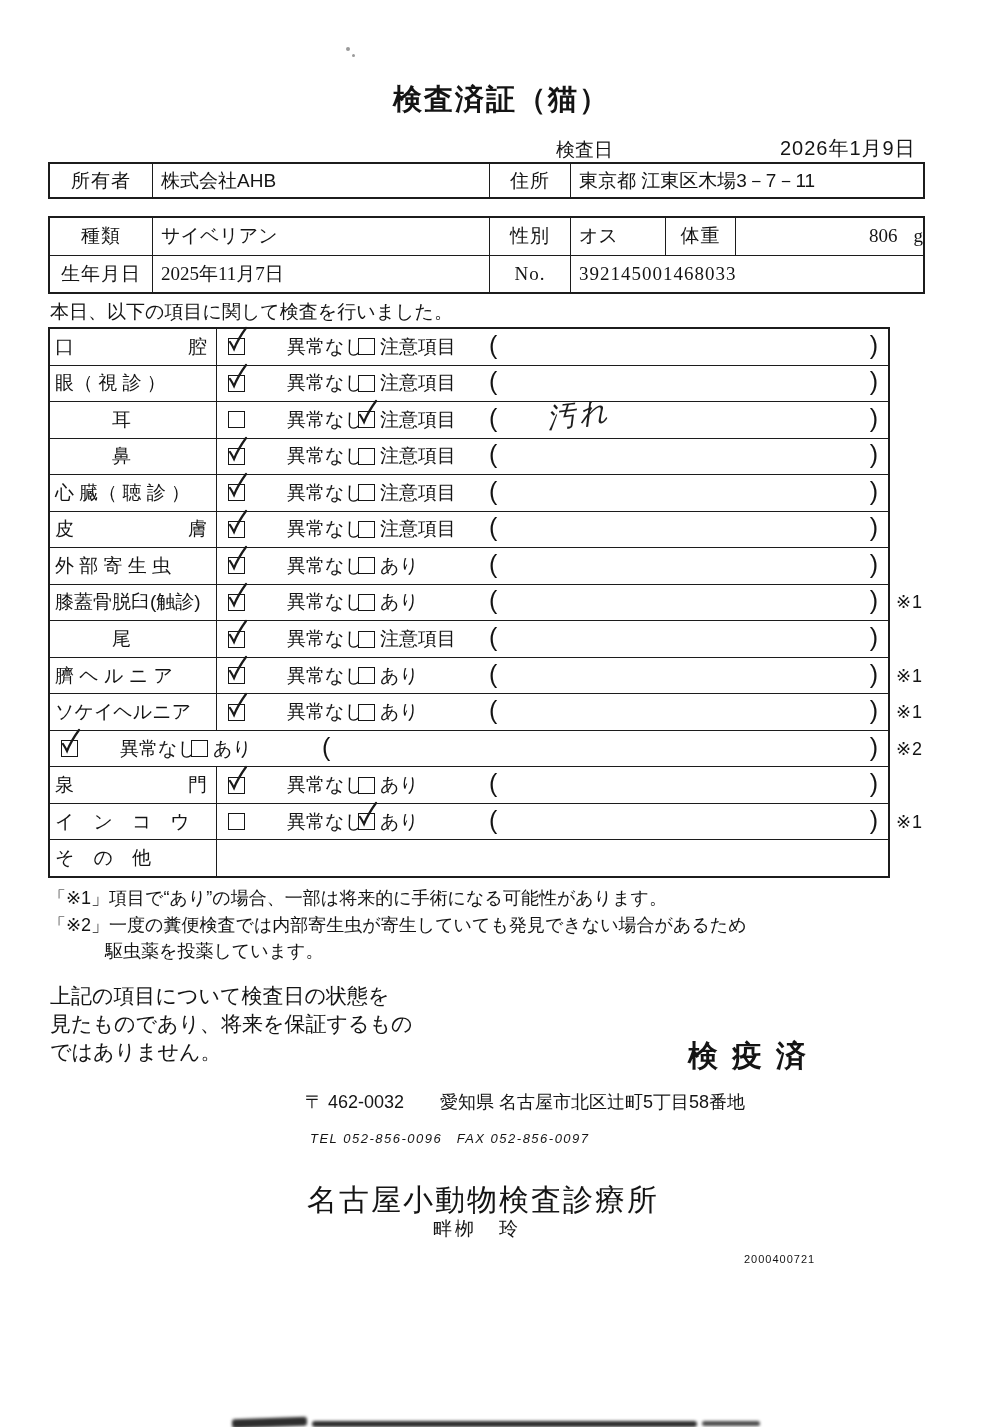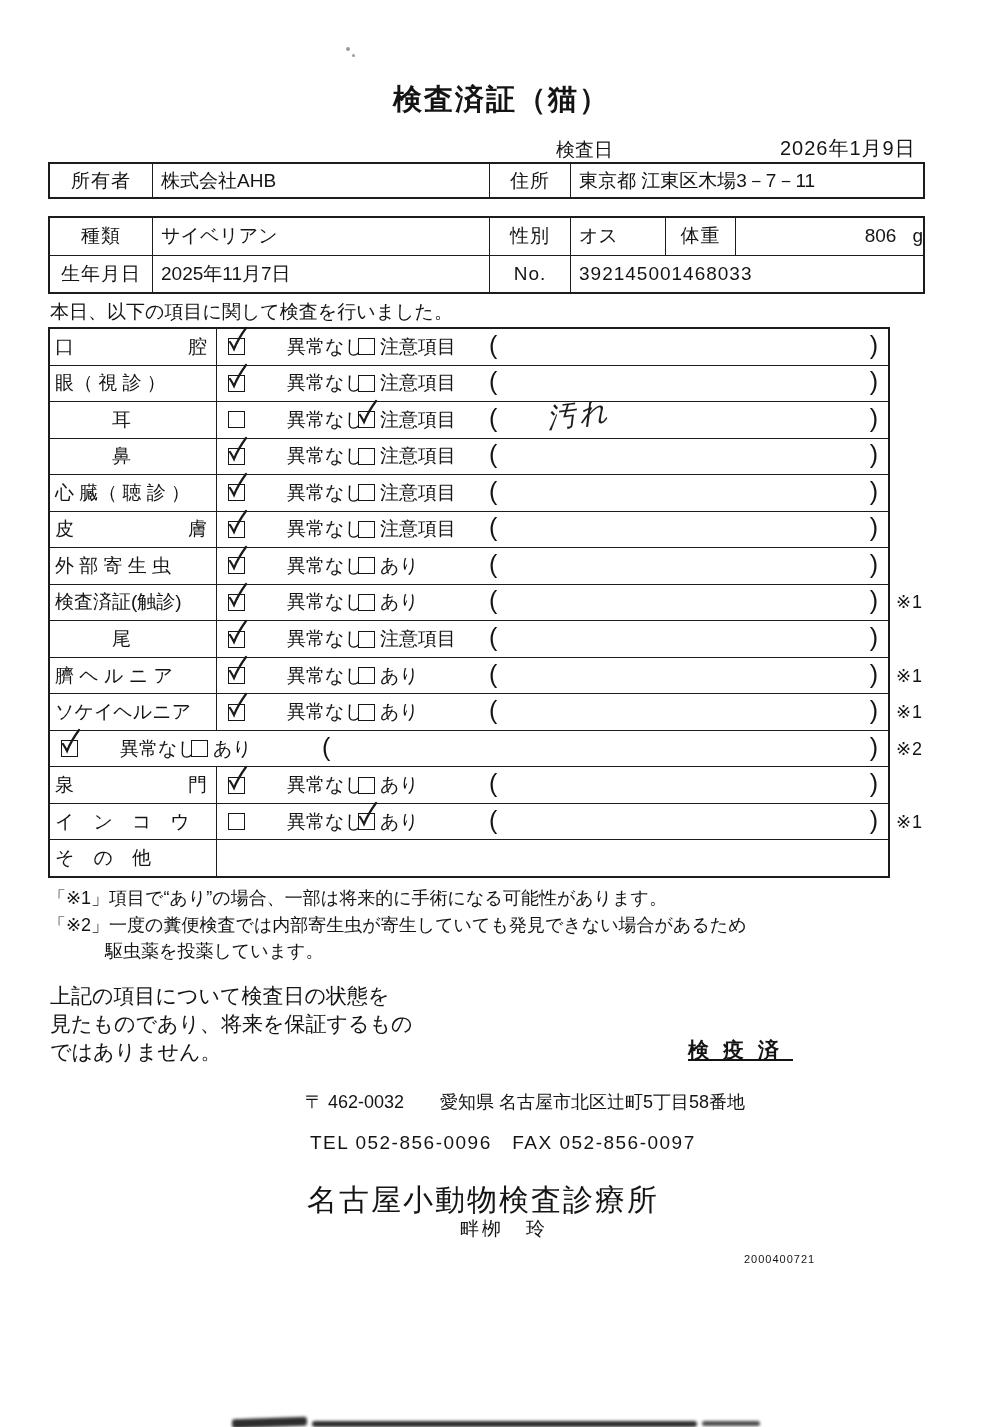--- a/index.html
+++ b/index.html
@@ -17,21 +17,21 @@
 
   
   .tbl { position:absolute; display:flex; border:2px solid #1c1c1c; box-sizing:border-box; background:#fff; }
   .tbl .cell { box-sizing:border-box; display:flex; align-items:center; font-size:19px; overflow:hidden; white-space:nowrap; }
   .tbl .cell + .cell { border-left:1.6px solid #1c1c1c; }
   .cell.lab { justify-content:center; letter-spacing:1px; }
   .cell.val { padding-left:8px; }
   .tbl-col { flex-direction:column; }
   .trow { display:flex; flex:1; }
   .trow + .trow { border-top:1.6px solid #1c1c1c; }
-  .trow .cell { height:100%; }
+  .trow .cell { height:100%;font-family:Liberation Serif, serif; }
   .weight-val { justify-content:flex-end; gap:16px; }
 
   .intro-line { left:50px; top:299px; font-size:19px; }
 
   
   .exam-table { position:absolute; left:48px; top:327px; width:842px; height:551px;
     border:2px solid #1c1c1c; box-sizing:border-box; display:flex; flex-direction:column; background:#fff; }
   .exam-row { flex:1; display:flex; position:relative; }
   .exam-row + .exam-row { border-top:1.5px solid #1c1c1c; }
   .exam-label { width:167px; box-sizing:border-box; border-right:1.5px solid #1c1c1c;
@@ -50,26 +50,26 @@
     font-size:18px; white-space:nowrap; letter-spacing:1px; }
 
   
   .fn1 { left:48px; top:886px; font-size:18px; }
   .fn2 { left:48px; top:913px; font-size:18px; }
   .fn3 { left:105px; top:939px; font-size:18px; }
 
   
   .disclaimer { left:50px; top:982px; font-size:21px; line-height:28px; }
 
-  .stamp { left:688px; top:1036px; font-size:21px; font-weight:600; letter-spacing:14px;text-decoration:underline; }
+  .stamp { left:688px; top:1036px; font-size:30px; font-weight:600; letter-spacing:14px; }
 
   .addr-line { left:305px; top:1090px; font-size:18px; display:flex; gap:36px; }
-  .tel-line { left:310px; top:1130px; font-size:19px; letter-spacing:1.5px; }
+  .tel-line { left:310px; top:1130px; font-size:13px; letter-spacing:1.5px;font-style:italic; }
   .clinic-name { left:307px; top:1180px; font-size:30px; font-weight:500; letter-spacing:2px; }
-  .vet-name { left:460px; top:1216px; font-size:19px; letter-spacing:3px; }
+  .vet-name { left:433px; top:1216px; font-size:19px; letter-spacing:3px; }
   .doc-number { left:744px; top:1253px; font-size:11px; letter-spacing:1px; }
 
   
   .speck { position:absolute; background:#9a9a9a; border-radius:50%; }
   .smudge { position:absolute; background:#2e2e2e; filter:blur(1.5px); border-radius:3px; }
 </style>
 </head>
 <body>
 
 <div class="page">
@@ -264,21 +264,21 @@
           </span>
           <span class="opt-text">あり</span>
         </span>
         <span class="paren open">(</span>
         <span class="hand-note"></span>
         <span class="paren close">)</span>
       </div>
       <span class="row-mark"></span>
     </div>
       <div class="exam-row">
-      <div class="exam-label">検査済証(触診)</div>
+      <div class="exam-label">膝蓋骨脱臼(触診)</div>
       <div class="exam-opts">
         <span class="opt opt1">
           <span class="checkbox checked">
             <svg class="check-svg" viewBox="0 0 26 32">
               <path d="M5 17 Q7 20 9 24 Q13 14 21 3" fill="none" stroke="#1a1a1a" stroke-width="2.2" stroke-linecap="round"></path>
             </svg>
           </span>
           <span class="opt-text">異常なし</span>
         </span>
         <span class="opt opt2">

